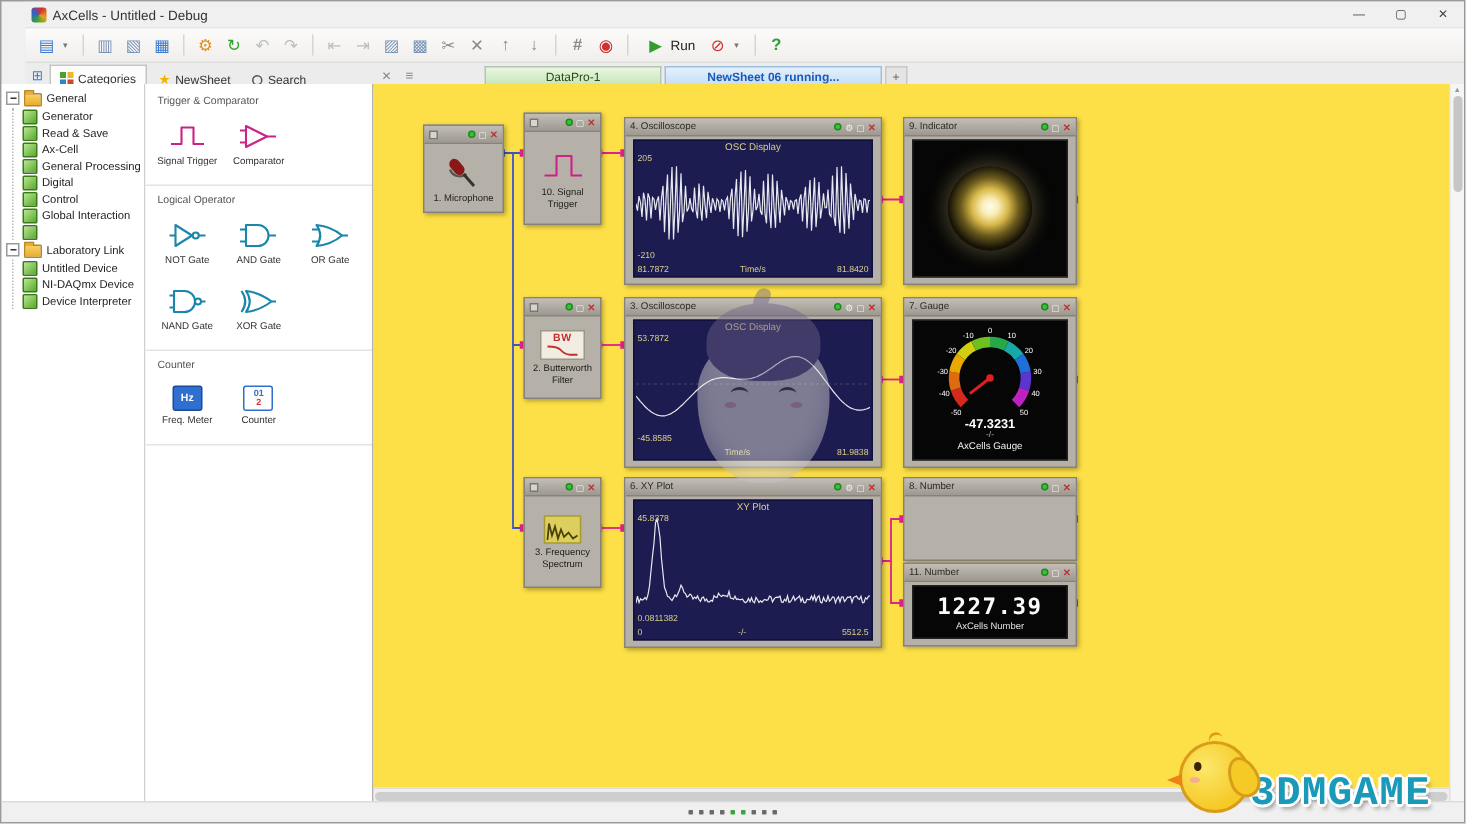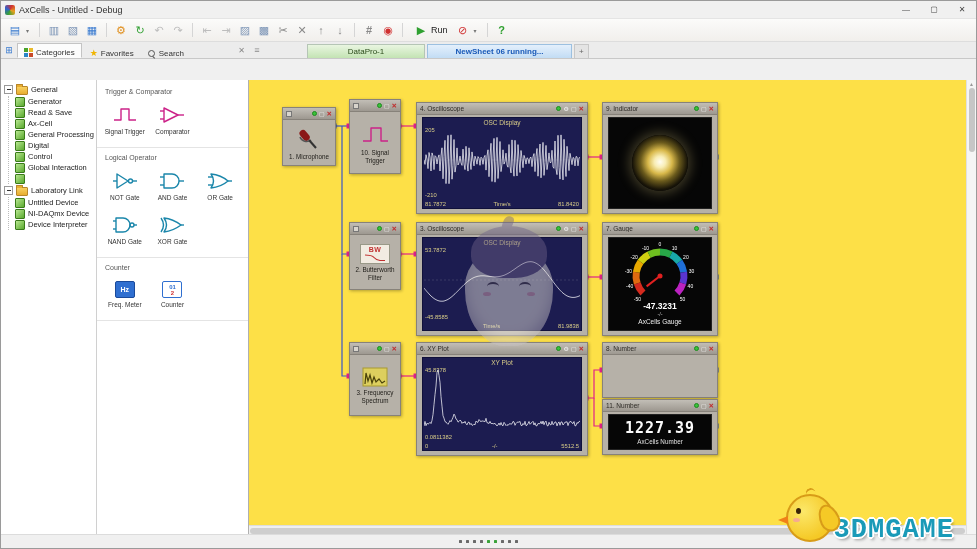--- a/index.html
+++ b/index.html
@@ -1,17 +1,17 @@
 <!DOCTYPE html>
 <html><head>
 <meta charset="utf-8">
 <style>
   html,body{margin:0;padding:0;background:#dcdcdc;}
   .win{position:relative;width:977px;height:549px;background:#f0f0f0;overflow:hidden;
-       font-family:"Liberation Sans",sans-serif;border:1px solid #9a9a9a;box-sizing:border-box;}
+       font-family:"Liberation Sans",sans-serif;border:1px solid #9a9a9a;box-sizing:border-box;padding-left:16px;}
   
   .titlebar{height:17px;display:flex;align-items:center;padding-left:4px;background:#f0f0f0;
             border-bottom:1px solid #e4e4e4;font-size:9px;color:#333;}
   .appicon{width:10px;height:10px;border-radius:2px;margin-right:4px;flex:none;
            background:conic-gradient(from 20deg,#d03030,#e8a020,#38a038,#3060d0,#d03030);}
   .wcontrols{margin-left:auto;display:flex;}
   .wc{width:28px;height:17px;display:flex;align-items:center;justify-content:center;font-size:8px;color:#444;}
   
   .toolbar{display:flex;align-items:center;gap:3px;padding:0 6px;height:22px;
            background:linear-gradient(#fbfbfa,#f1efec);border-bottom:1px solid #ddd;}
@@ -38,21 +38,21 @@
   .pclose{margin-left:auto;margin-right:4px;font-size:8px;color:#888;align-self:center;}
   .sheettabs{flex:1;display:flex;align-items:flex-end;gap:2px;}
   .smenu{align-self:center;margin:0 2px;}
   .spacer40{width:38px;}
   .stab{height:14px;display:flex;align-items:center;justify-content:center;font-size:8px;
         border:1px solid #b5c5b5;border-bottom:none;padding:0 8px;box-sizing:border-box;}
   .stab.green{min-width:118px;background:linear-gradient(#e9f6e1,#c3e3b3);color:#2a4a1a;}
   .stab.blue{min-width:145px;background:linear-gradient(#e4f0fc,#c2dcf4);color:#1a5ab8;font-weight:bold;border-color:#9cc0e0;}
   .stab.add{min-width:14px;padding:0 4px;color:#666;background:#e4e4e4;border-color:#c8c8c8;}
   
-  .main{position:absolute;top:55px;left:0;right:0;bottom:13px;display:flex;margin-top:24px;}
+  .main{position:absolute;top:55px;left:0;right:0;bottom:13px;display:flex;}
   .treepanel{width:96px;background:#fff;border-right:1px solid #d0d0d0;box-sizing:border-box;overflow:hidden;padding-top:3px;}
   .tgroup{display:flex;align-items:center;gap:3px;padding:1px 0 1px 3px;font-size:7.5px;color:#222;}
   .titems{margin-left:7px;border-left:1px dotted #bbb;}
   .titem{display:flex;align-items:center;gap:3px;padding:0.5px 0 0.5px 6px;font-size:7.5px;color:#222;white-space:nowrap;}
   .ticon{width:8px;height:8px;border:1px solid #3a7a1a;background:linear-gradient(135deg,#b8e890,#59a82e);border-radius:1px;flex:none;}
   .expander{position:relative;width:7px;height:7px;border:1px solid #999;background:#fff;flex:none;}
   .expander:after{content:'';position:absolute;left:1.5px;top:2.8px;width:4px;height:1px;background:#333;}
   .folder{position:relative;width:10px;height:7px;background:linear-gradient(#f8d060,#e8ae30);
           border:1px solid #b8862a;border-radius:1px;margin-top:2px;flex:none;}
   .folder:before{content:'';position:absolute;left:-1px;top:-3px;width:5px;height:2px;background:#e8ae30;
@@ -201,21 +201,21 @@
 
   <div class="tabrow">
     <div class="paneltabs">
       <span class="tbtn small c-blue">⊞</span>
       <div class="ptab active">
         <span class="pt-grid"></span>
         <span>Categories</span>
       </div>
       <div class="ptab">
         <span class="pt-star">★</span>
-        <span>Favorites</span>
+        <span>NewSheet</span>
       </div>
       <div class="ptab">
         <span class="mag"></span>
         <span>Search</span>
       </div>
       <span class="pclose">✕</span>
     </div>
     <div class="sheettabs">
       <span class="tbtn small c-gray smenu">≡</span>
       <span class="spacer40"></span>

